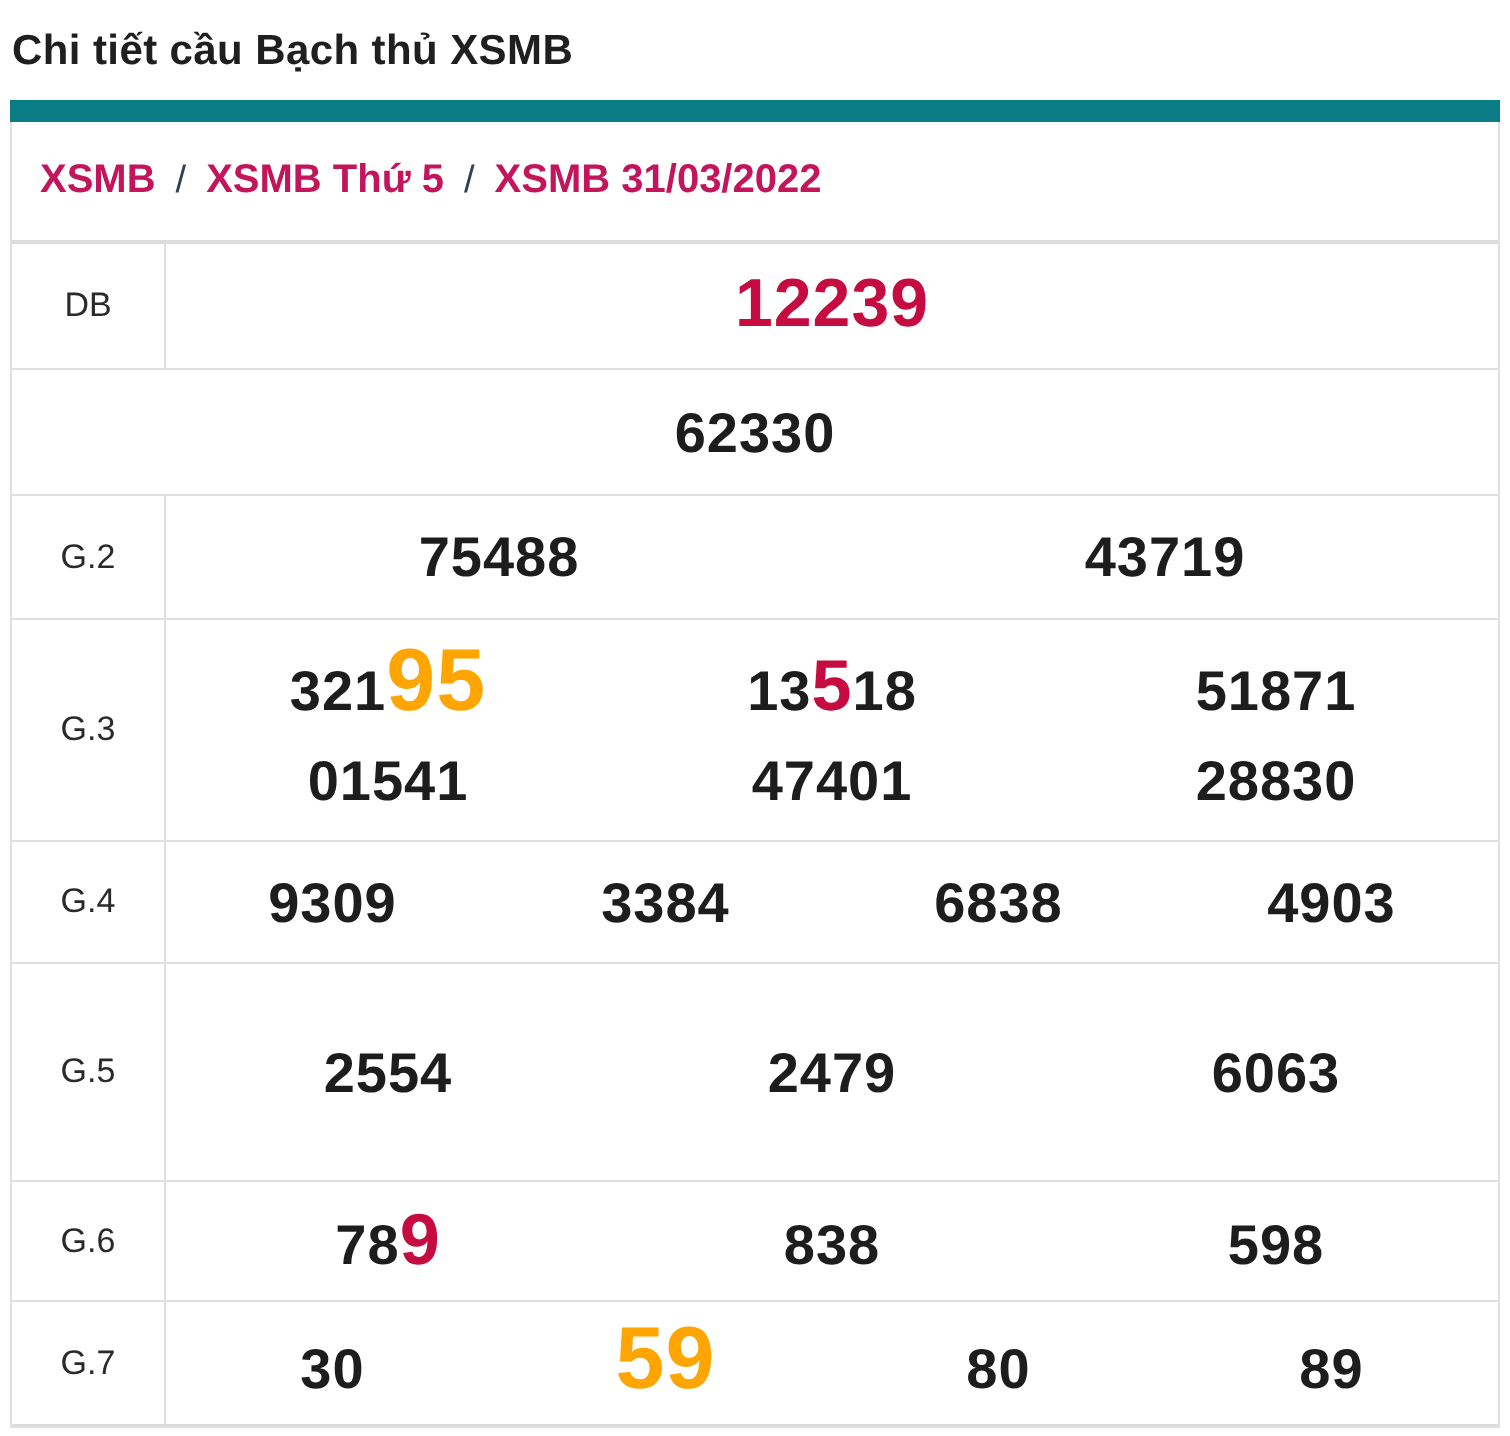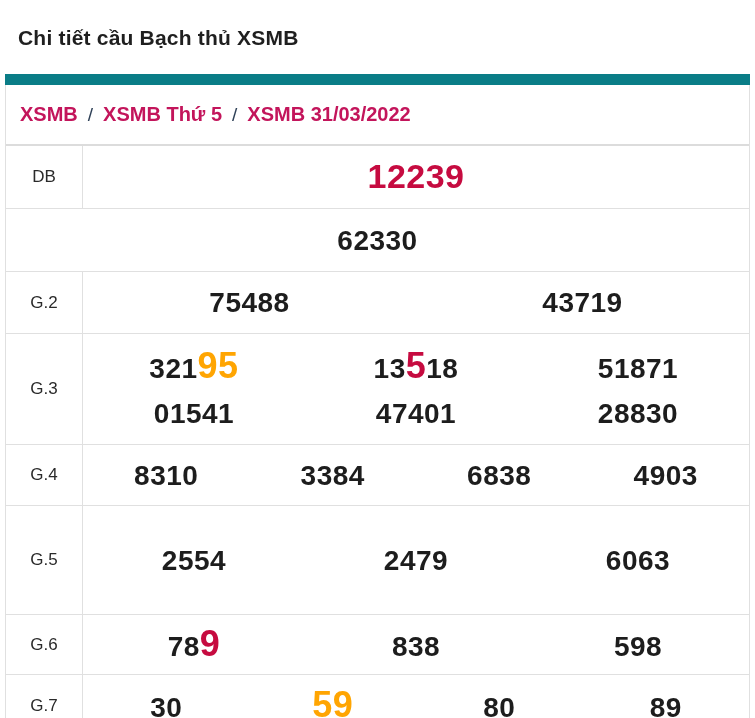--- a/index.html
+++ b/index.html
@@ -7,21 +7,21 @@
     --orange:#ffa502; --ink:#1d1d1d; --border:#e0e0e0;
   }
   *{box-sizing:border-box;}
   html,body{margin:0;padding:0;}
   body{
     width:755px;height:718px;overflow:hidden;background:#ffffff;
     font-family:"Liberation Sans",sans-serif;
   }
   .page{padding:0 5px;}
   .page-title{
-    margin:12px;padding:14px 0 12px 1px;
+    margin:0;padding:14px 0 12px 1px;
     font-size:21px;font-weight:600;color:#1f1f1f;letter-spacing:.2px;
   }
   .accent-bar{height:11px;background:var(--teal);}
   .panel-body{border:1px solid var(--border);border-top:0;}
   .breadcrumb{
     height:61px;display:flex;align-items:center;gap:10px;
     padding:0 14px;border-bottom:2px solid #dcdcdc;
     font-size:20px;font-weight:600;
   }
   .breadcrumb a{color:var(--crumb);text-decoration:none;cursor:pointer;}
@@ -38,21 +38,21 @@
     font-size:17px;color:#2a2a2a;font-weight:400;
   }
   .tcell{flex:1;display:flex;flex-direction:column;justify-content:center;}
   .tline{display:grid;align-items:baseline;line-height:45px;}
   .tval{
     text-align:center;font-weight:700;font-size:28px;color:var(--ink);
     letter-spacing:.5px;white-space:nowrap;
   }
   .seg{vertical-align:baseline;}
   .seg.db{color:var(--crimson);font-size:34px;}
-  .seg.orange-big{color:var(--orange);font-size:36px;}
+  .seg.orange-big{color:var(--orange);font-size:44px;}
   .seg.crimson-big{color:var(--crimson);font-size:36px;}
 </style>
 </head>
 <body>
 
 <div class="page">
   <h1 class="page-title">Chi tiết cầu Bạch thủ XSMB</h1>
 
   <div class="panel">
     <div class="accent-bar"></div>
@@ -101,21 +101,21 @@
                 <div class="tval"><span class="seg">01541</span></div>
                 <div class="tval"><span class="seg">47401</span></div>
                 <div class="tval"><span class="seg">28830</span></div>
               </div>
             </div>
           </div>
           <div class="trow r4">
             <div class="tlabel">G.4</div>
             <div class="tcell">
               <div class="tline" style="grid-template-columns: repeat(4, 1fr);">
-                <div class="tval"><span class="seg">8310</span></div>
+                <div class="tval"><span class="seg">9309</span></div>
                 <div class="tval"><span class="seg">3384</span></div>
                 <div class="tval"><span class="seg">6838</span></div>
                 <div class="tval"><span class="seg">4903</span></div>
               </div>
             </div>
           </div>
           <div class="trow r5">
             <div class="tlabel">G.5</div>
             <div class="tcell">
               <div class="tline" style="grid-template-columns: repeat(3, 1fr);">

